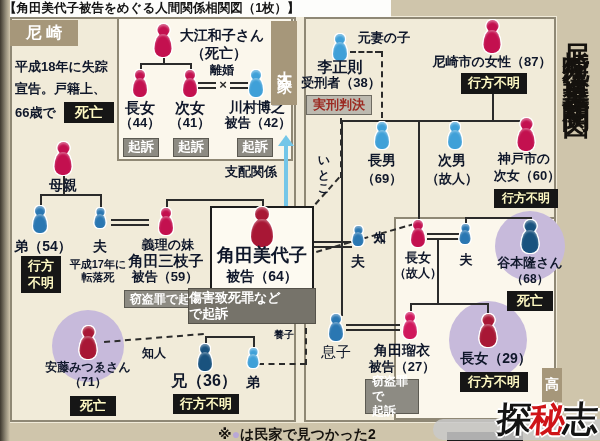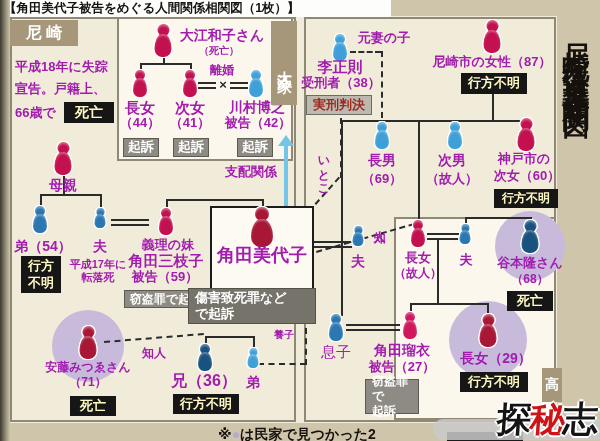--- a/index.html
+++ b/index.html
@@ -19,21 +19,21 @@
          display:flex;align-items:center;justify-content:center;z-index:6;}
   .rlabel.vert{writing-mode:vertical-rl;letter-spacing:3px;}
   .circle{position:absolute;border-radius:50%;background:#c7badb;z-index:1;}
   .ln{position:absolute;z-index:2;}
   .fig{position:absolute;transform:translateX(-50%);z-index:3;display:flex;
        flex-direction:column;align-items:center;
        filter:drop-shadow(1px 0 0 #fff) drop-shadow(-1px 0 0 #fff) drop-shadow(0 1px 0 #fff) drop-shadow(0 -1px 0 #fff);}
   .fig .head{border-radius:50%;box-shadow:inset 0 2px 2px rgba(255,255,255,.35);}
   .fig .bod{border-radius:50% 50% 46% 46% / 68% 68% 40% 40%;margin-top:-2px;
        box-shadow:inset 0 2px 2px rgba(255,255,255,.3);}
-  .lab{position:absolute;color:#a21caf;white-space:nowrap;z-index:4;line-height:1.15;}
+  .lab{position:absolute;color:#0f172a;white-space:nowrap;z-index:4;line-height:1.15;}
   .lab.c{transform:translateX(-50%);text-align:center;}
   .lab.vert{writing-mode:vertical-rl;}
   .bdg{position:absolute;transform:translateX(-50%);z-index:4;font-weight:bold;
        display:flex;align-items:center;justify-content:center;box-sizing:border-box;
        white-space:pre-line;text-align:center;line-height:1.25;}
   .bdg.black{background:#161616;color:#fef9c3;}
   .bdg.gray{background:#8d8b83;color:#fff;border:1px solid #5c5a52;}
   .bdg.darkgray{background:#76736a;color:#fff;border:1px solid #55524a;}
   .bdg.verdict{background:#bcb9af;color:#9c2a22;border:1px solid #6e6b62;}
   #footnote{position:absolute;left:218px;top:426px;font-size:14px;font-weight:bold;
@@ -204,21 +204,21 @@
       <div class="fig" style="left: 512px; top: 427px;">
         <div class="head" style="width: 10px; height: 10px; background: rgb(42, 119, 178);"></div>
         <div class="bod" style="width: 14px; height: 19px; background: rgb(42, 119, 178);"></div>
       </div>
       <div class="rbox fill" style="left: 210px; top: 206px; width: 104px; height: 86px; border: 2px solid rgb(28, 28, 28); background: rgb(253, 250, 241); z-index: 2;"></div>
       <div class="fig" style="left: 262px; top: 207px;">
         <div class="head" style="width: 14px; height: 14px; background: rgb(168, 23, 53);"></div>
         <div class="bod" style="width: 22px; height: 28px; background: rgb(168, 23, 53);"></div>
       </div>
       <div class="lab c" style="left: 222px; top: 27px; font-size: 14px; font-weight: bold;">大江和子さん</div>
-      <div class="lab c" style="left: 219px; top: 45px; font-size: 10px; font-weight: bold;">（死亡）</div>
+      <div class="lab c" style="left: 219px; top: 45px; font-size: 14px; font-weight: bold;">（死亡）</div>
       <div class="lab c" style="left: 140px; top: 99px; font-size: 15px; font-weight: bold;">長女</div>
       <div class="lab c" style="left: 140px; top: 116px; font-size: 13px; font-weight: bold;">（44）</div>
       <div class="lab c" style="left: 190px; top: 99px; font-size: 15px; font-weight: bold;">次女</div>
       <div class="lab c" style="left: 190px; top: 116px; font-size: 13px; font-weight: bold;">（41）</div>
       <div class="lab c" style="left: 222px; top: 64px; font-size: 12px; font-weight: bold;">離婚</div>
       <div class="lab c" style="left: 257px; top: 99px; font-size: 14px; font-weight: bold;">川村博之</div>
       <div class="lab c" style="left: 258px; top: 116px; font-size: 13px; font-weight: bold;">被告（42）</div>
       <div class="lab c" style="left: 384px; top: 31px; font-size: 13px; font-weight: bold;">元妻の子</div>
       <div class="lab c" style="left: 340px; top: 58px; font-size: 15px; font-weight: bold;">李正則</div>
       <div class="lab c" style="left: 341px; top: 76px; font-size: 13px; font-weight: bold;">受刑者（38）</div>
@@ -235,20 +235,21 @@
       <div class="lab c" style="left: 63px; top: 177px; font-size: 14px; font-weight: bold;">母親</div>
       <div class="lab c" style="left: 43px; top: 238px; font-size: 14px; font-weight: bold;">弟（54）</div>
       <div class="lab c" style="left: 100px; top: 238px; font-size: 14px; font-weight: bold;">夫</div>
       <div class="lab c" style="left: 98px; top: 258px; font-size: 11px; font-weight: bold;">平成17年に</div>
       <div class="lab c" style="left: 98px; top: 271px; font-size: 11px; font-weight: bold;">転落死</div>
       <div class="lab c" style="left: 168px; top: 238px; font-size: 13px; font-weight: bold;">義理の妹</div>
       <div class="lab c" style="left: 166px; top: 252px; font-size: 15px; font-weight: bold;">角田三枝子</div>
       <div class="lab c" style="left: 165px; top: 270px; font-size: 13px; font-weight: bold;">被告（59）</div>
       <div class="lab c" style="left: 251px; top: 165px; font-size: 13px; font-weight: bold;">支配関係</div>
       <div class="lab c" style="left: 262px; top: 245px; font-size: 18px; font-weight: bold;">角田美代子</div>
+      <div class="lab c" style="left: 262px; top: 268px; font-size: 14px; font-weight: bold;">被告（64）</div>
       <div class="lab vert" style="left: 316px; top: 148px; font-size: 12px; font-weight: bold;">いとこ</div>
       <div class="lab vert" style="left: 372px; top: 222px; font-size: 12px; font-weight: bold;">知人</div>
       <div class="lab c" style="left: 358px; top: 253px; font-size: 14px; font-weight: bold;">夫</div>
       <div class="lab c" style="left: 336px; top: 343px; font-size: 15px; font-weight: normal;">息子</div>
       <div class="lab c" style="left: 402px; top: 342px; font-size: 14px; font-weight: bold;">角田瑠衣</div>
       <div class="lab c" style="left: 402px; top: 360px; font-size: 13px; font-weight: bold;">被告（27）</div>
       <div class="lab c" style="left: 284px; top: 329px; font-size: 10px; font-weight: bold;">養子</div>
       <div class="lab c" style="left: 204px; top: 372px; font-size: 16px; font-weight: bold;">兄（36）</div>
       <div class="lab c" style="left: 253px; top: 374px; font-size: 14px; font-weight: bold;">弟</div>
       <div class="lab c" style="left: 154px; top: 347px; font-size: 12px; font-weight: bold;">知人</div>
@@ -263,21 +264,21 @@
       <div class="bdg gray" style="left: 141px; top: 138px; width: 36px; height: 19px; font-size: 13px;">起訴</div>
       <div class="bdg gray" style="left: 191px; top: 138px; width: 36px; height: 19px; font-size: 13px;">起訴</div>
       <div class="bdg gray" style="left: 255px; top: 138px; width: 36px; height: 19px; font-size: 13px;">起訴</div>
       <div class="bdg verdict" style="left: 339px; top: 95px; width: 66px; height: 20px; font-size: 13px;">実刑判決</div>
       <div class="bdg black" style="left: 494px; top: 73px; width: 66px; height: 21px; font-size: 13px;">行方不明</div>
       <div class="bdg black" style="left: 526px; top: 189px; width: 64px; height: 19px; font-size: 12px;">行方不明</div>
       <div class="bdg black" style="left: 89px; top: 102px; width: 50px; height: 21px; font-size: 14px;">死亡</div>
       <div class="bdg black" style="left: 41px; top: 256px; width: 40px; height: 37px; font-size: 13px;">行方
 不明</div>
       <div class="bdg gray" style="left: 166px; top: 290px; width: 84px; height: 18px; font-size: 12px;">窃盗罪で起訴</div>
-      <div class="bdg darkgray" style="left: 252px; top: 288px; width: 128px; height: 36px; font-size: 13px; justify-content: flex-start; padding-left: 6px; text-align: left;">傷害致死罪など
+      <div class="bdg darkgray" style="left: 252px; top: 288px; width: 128px; height: 36px; font-size: 13px; justify-content: flex-start; padding-left: 0; text-align: left;">傷害致死罪など
 で起訴</div>
       <div class="bdg gray" style="left: 392px; top: 379px; width: 54px; height: 35px; font-size: 12px; justify-content: flex-start; padding-left: 6px; text-align: left;">窃盗罪で
 起訴</div>
       <div class="bdg black" style="left: 206px; top: 394px; width: 66px; height: 20px; font-size: 13px;">行方不明</div>
       <div class="bdg black" style="left: 93px; top: 396px; width: 46px; height: 20px; font-size: 13px;">死亡</div>
       <div class="bdg black" style="left: 530px; top: 291px; width: 46px; height: 20px; font-size: 13px;">死亡</div>
       <div class="bdg black" style="left: 494px; top: 372px; width: 68px; height: 20px; font-size: 13px;">行方不明</div>
     </div>
   <div id="footnote">
     <span>※</span><span class="dot">●</span><span>は民家で見つかった2</span>

